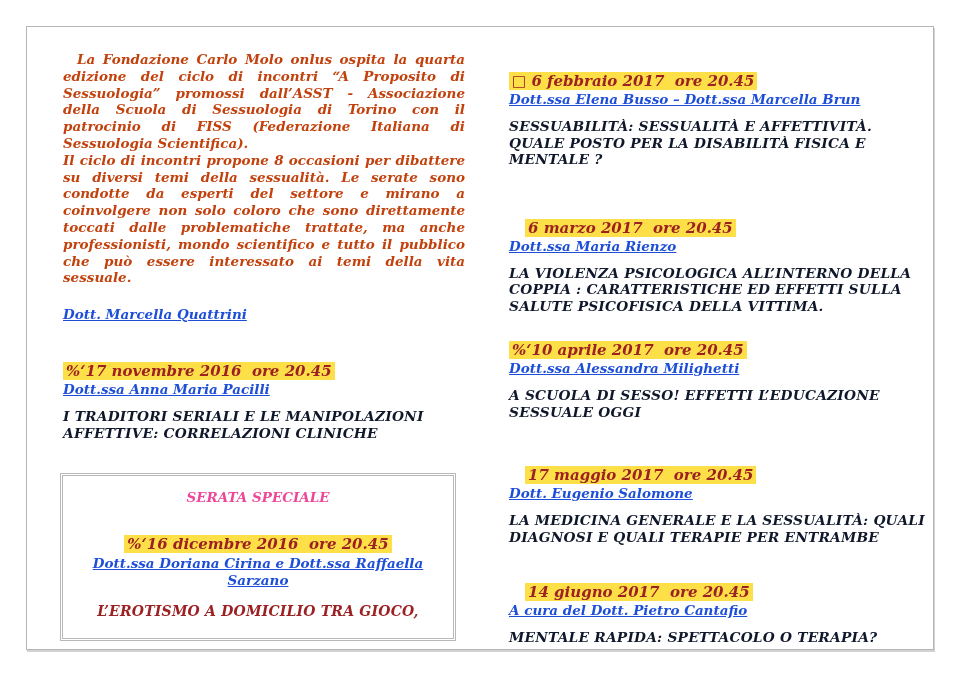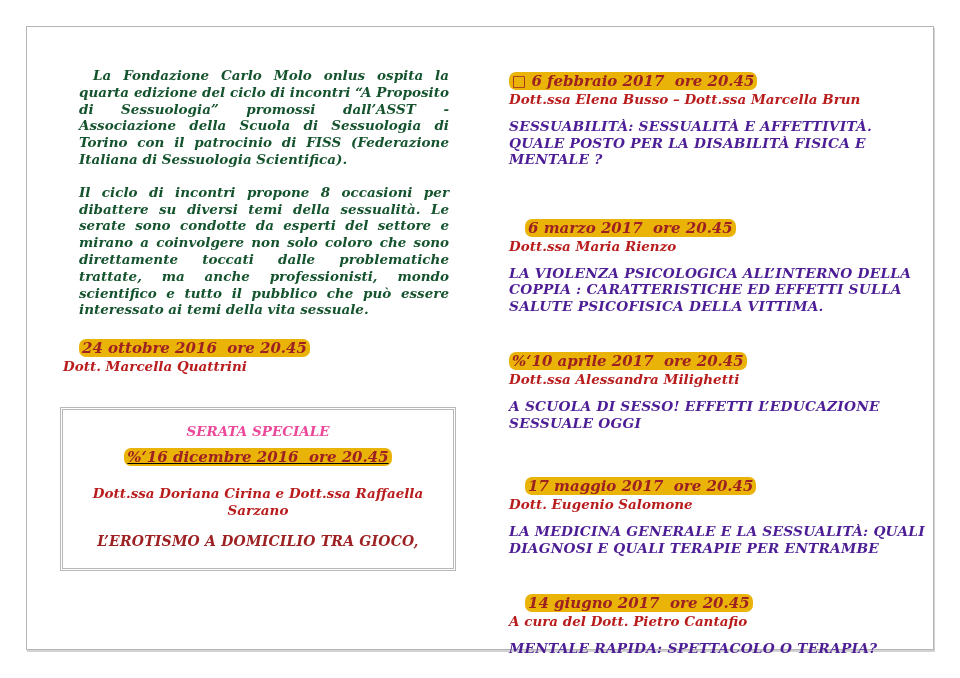--- a/index.html
+++ b/index.html
@@ -9,79 +9,83 @@
   }
   .page{
     position:absolute;left:26px;top:26px;width:906px;height:622px;
     border:1px solid #b5b5b5;background:#ffffff;
     box-shadow:1px 2px 0 #d2d2d2;
   }
   .col-left{position:absolute;left:36px;top:24px;width:402px;}
   .col-right{position:absolute;left:482px;top:44px;width:418px;}
 
   .intro p{
-    margin:16px;font-size:13.5px;line-height:16.8px;font-weight:bold;font-style:italic;
-    color:#14532d;text-align:justify;
+    margin:0;font-size:13.5px;line-height:16.8px;font-weight:bold;font-style:italic;
+    color:#c2410c;text-align:justify;
   }
   .intro p.first{text-indent:14px;}
 
   .date{display:block;line-height:19px;margin:0;}
   .date .hl{
     font-size:15px;font-weight:bold;font-style:italic;color:#9d2123;
-    background:#eab308;padding:0 3px;border-radius:7px;
+    background:#fde047;padding:0 3px;
   }
   .indent{padding-left:16px;}
   .speaker{
-    margin:0;font-size:13.5px;line-height:17px;font-weight:bold;font-style:italic;color:#b91c1c;
+    margin:0;font-size:13.5px;line-height:17px;font-weight:bold;font-style:italic;color:#1d4ed8;text-decoration:underline;
   }
   .title{
     margin:10px 0 0 0;font-size:13.8px;line-height:16.5px;font-weight:bold;font-style:italic;
-    color:#4c1d95;letter-spacing:0.2px;
+    color:#0f172a;letter-spacing:0.2px;
   }
   .ev-l1{margin-top:20px;}
   .ev-l2{margin-top:38px;}
 
   .special{
     margin-top:32px;margin-left:-3px;width:374px;
     border:3px double #b8b8b8;padding:13px 8px 18px 8px;text-align:center;background:#fff;
   }
   .special .box-heading{
     margin:0;font-size:13.5px;font-weight:bold;font-style:italic;color:#ec4899;line-height:16px;
   }
-  .special .date{margin-top:8px;text-decoration:underline;}
-  .special .speaker{margin-top:18px;}
+  .special .date{margin-top:29px;}
+  .special .speaker{margin-top:1px;}
   .red-line{
     margin:0;font-size:14px;line-height:15.8px;font-weight:bold;font-style:italic;color:#9d2123;
     letter-spacing:0.2px;
   }
   .red-line.first{margin-top:15px;}
 
   .rev{margin:0 0 0 0;}
   .rev-1{margin-bottom:50px;}
-  .rev-2{margin-bottom:37px;}
+  .rev-2{margin-bottom:26px;}
   .rev-3{margin-bottom:45px;}
   .rev-4{margin-bottom:37px;}
 </style>
 </head>
 <body>
 
 <div class="page">
 
   <div class="col-left">
 
     <div class="intro">
       <p class="first">La Fondazione Carlo Molo onlus ospita la quarta edizione del ciclo di incontri “A Proposito di Sessuologia” promossi dall’ASST - Associazione della Scuola di Sessuologia di Torino con il patrocinio di FISS (Federazione Italiana di Sessuologia Scientifica).</p>
       <p>Il ciclo di incontri propone 8 occasioni per dibattere su diversi temi della sessualità. Le serate sono condotte da esperti del settore e mirano a coinvolgere non solo coloro che sono direttamente toccati dalle problematiche trattate, ma anche professionisti, mondo scientifico e tutto il pubblico che può essere interessato ai temi della vita sessuale.</p>
     </div>
 
     <div class="event ev-l1">
-      <span class="date indent"><span class="hl">24 ottobre 2016&nbsp; ore 20.45</span></span>
       <p class="speaker">Dott. Marcella Quattrini</p>
     </div>
 
+    <div class="event ev-l2">
+      <span class="date"><span class="hl">%‘17 novembre 2016&nbsp; ore 20.45</span></span>
+      <p class="speaker">Dott.ssa Anna Maria Pacilli</p>
+      <p class="title">I TRADITORI SERIALI E LE MANIPOLAZIONI AFFETTIVE: CORRELAZIONI CLINICHE</p>
+    </div>
 
     <div class="special">
       <p class="box-heading">SERATA SPECIALE</p>
       <span class="date"><span class="hl">%‘16 dicembre 2016&nbsp; ore 20.45</span></span>
       <p class="speaker">Dott.ssa Doriana Cirina e Dott.ssa Raffaella Sarzano</p>
       <p class="red-line first">L’EROTISMO A DOMICILIO TRA GIOCO,</p>
 
     </div>
 
   </div>

